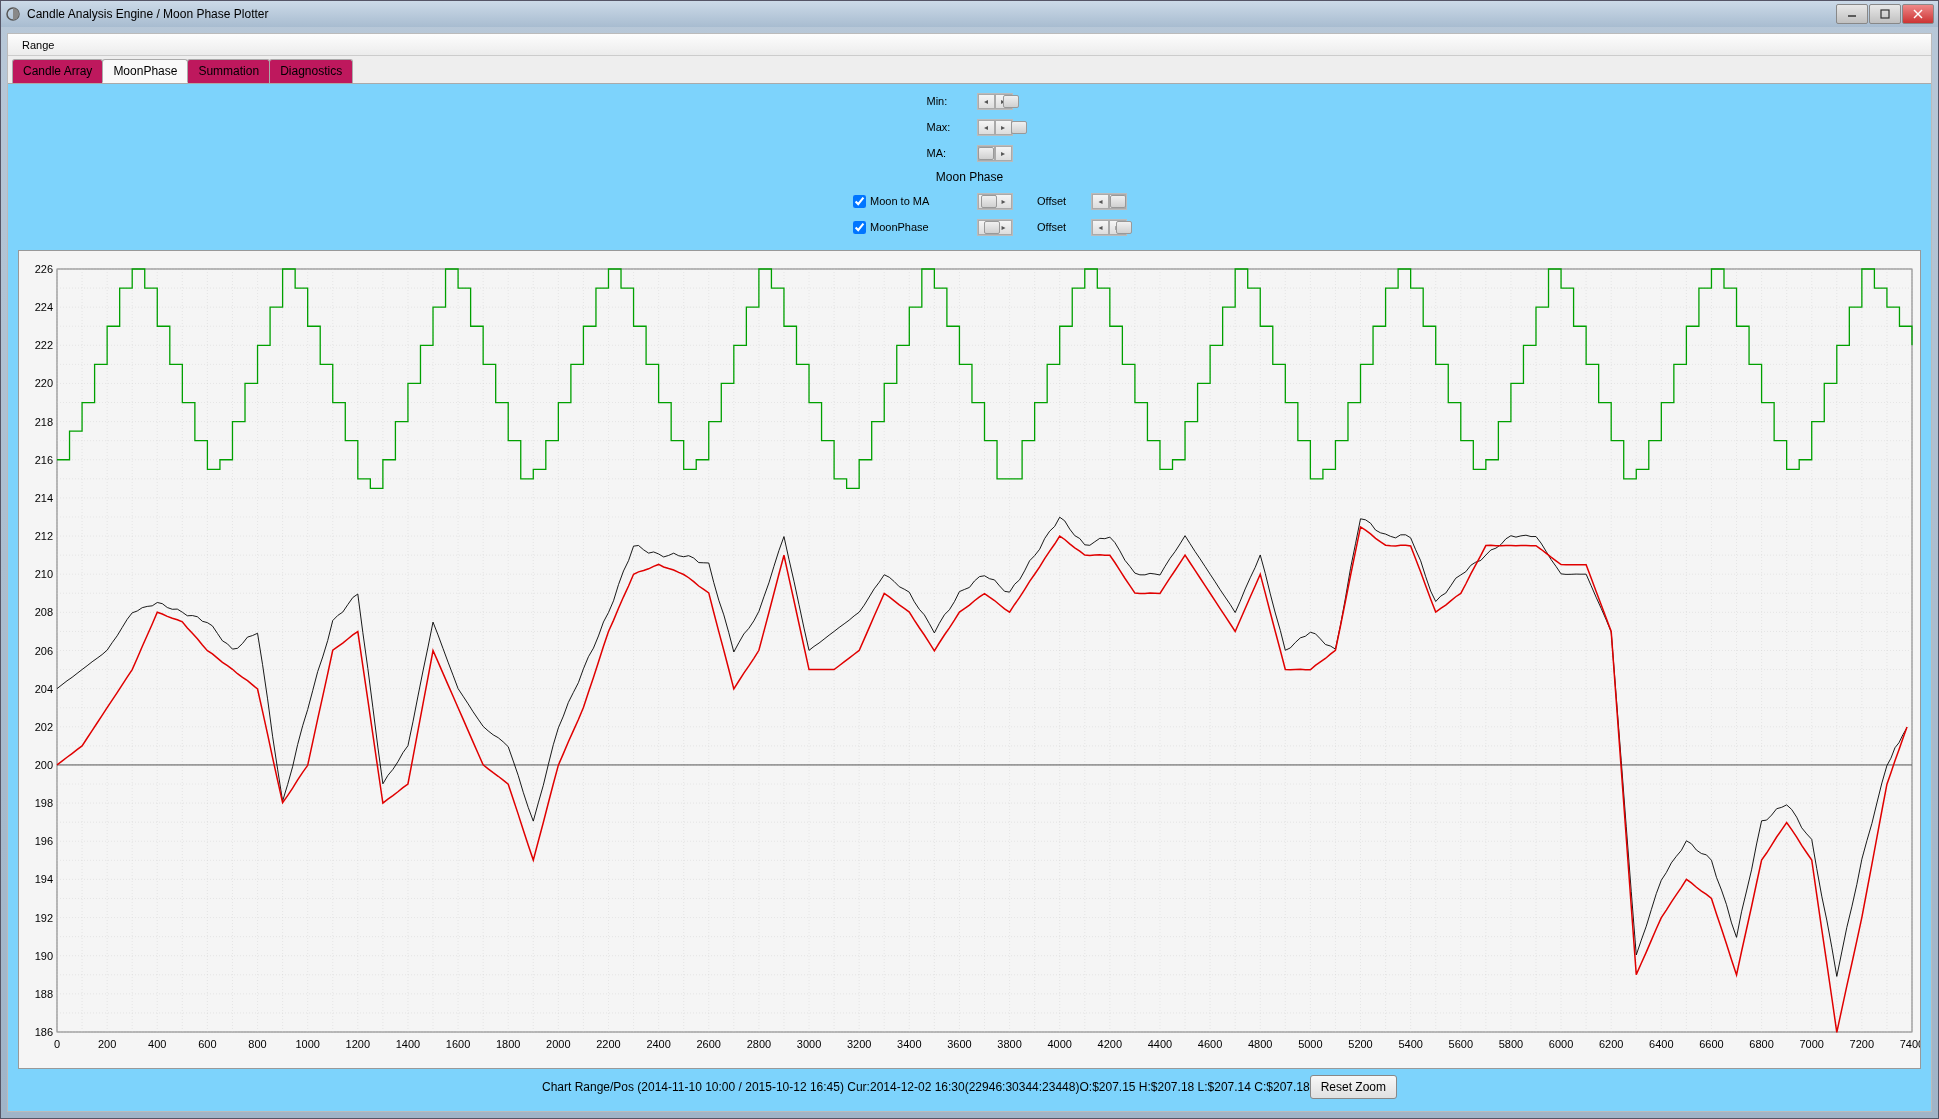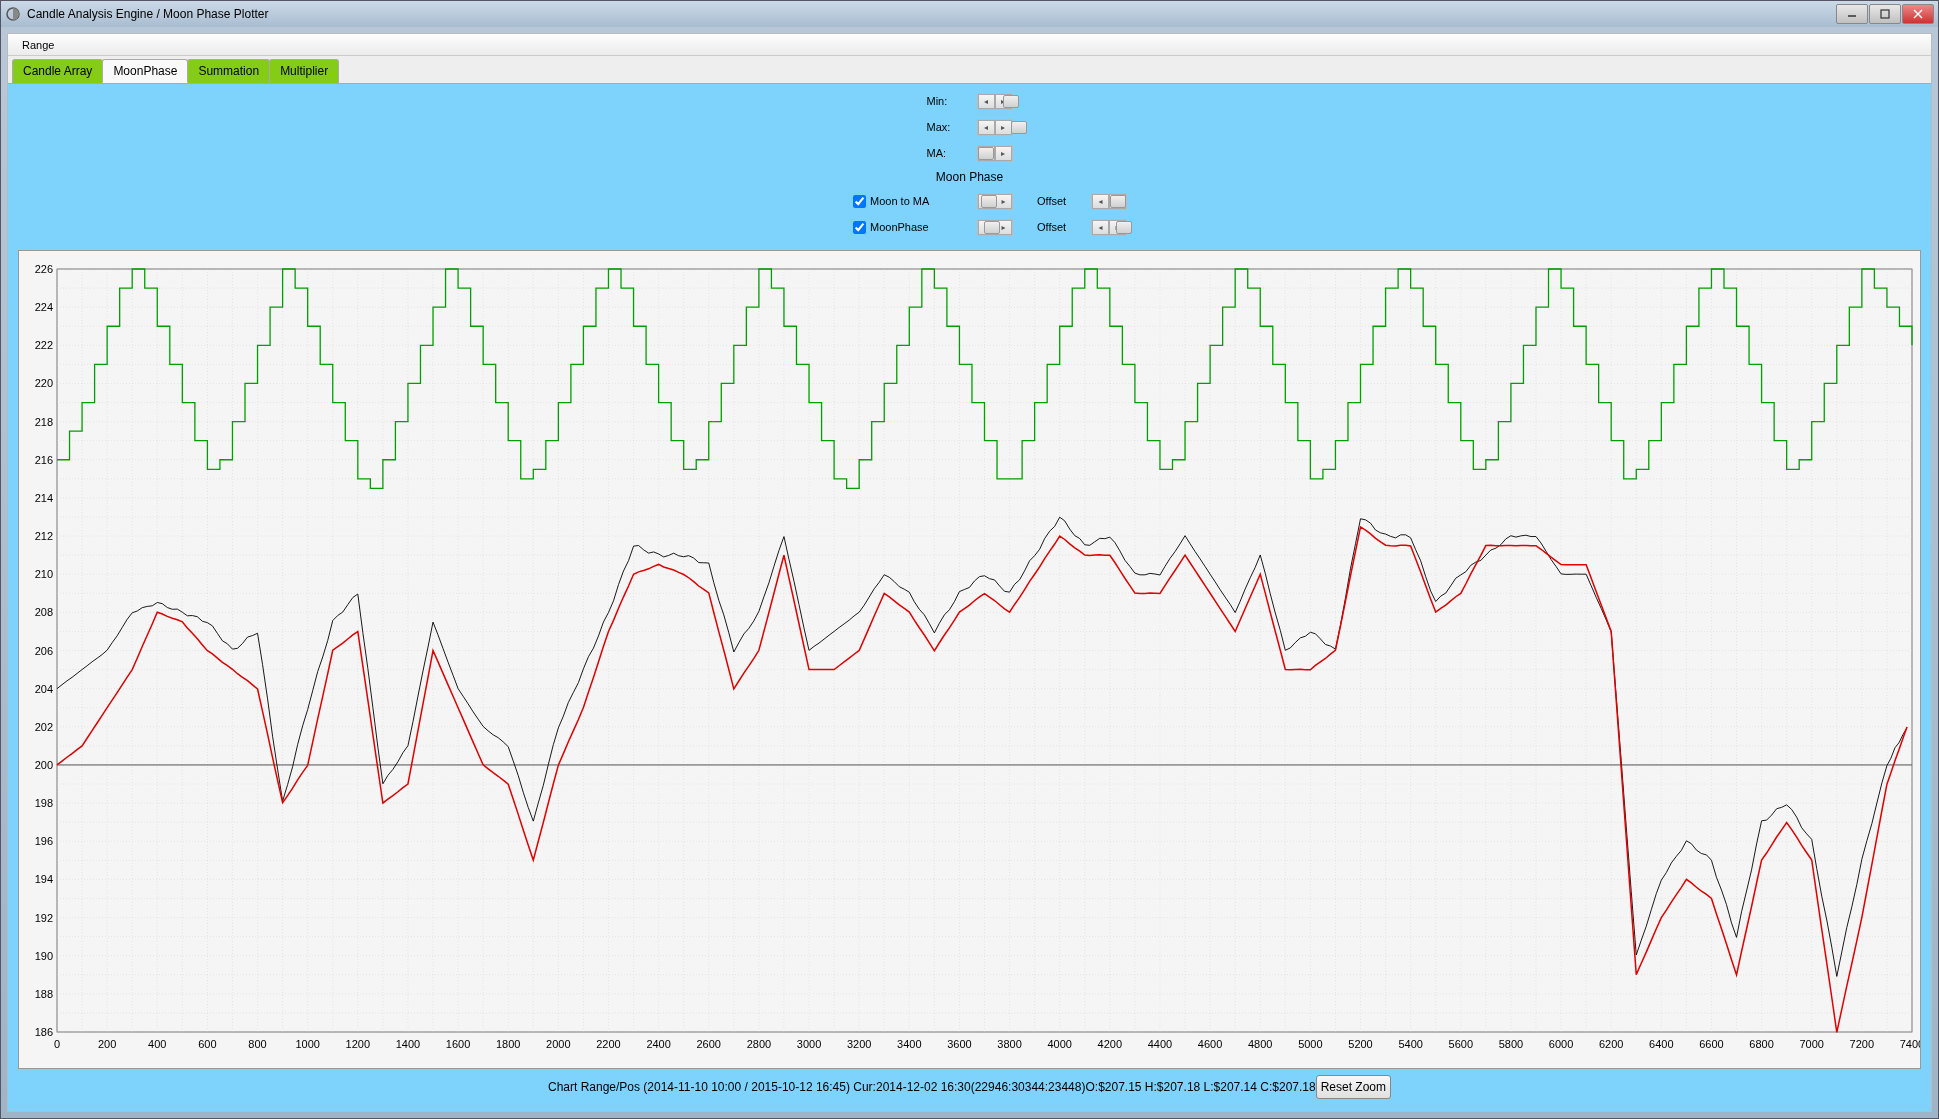--- a/index.html
+++ b/index.html
@@ -67,21 +67,21 @@
 }
 .menu-item { padding: 2px 8px; cursor: pointer; }
 .tabs {
   display: flex;
   background: #eee;
   padding-top: 3px;
   padding-left: 4px;
 }
 .tab {
   padding: 4px 10px;
-  background: #84cc16;
+  background: #be185d;
   border: 1px solid #aaa;
   border-bottom: none;
   border-radius: 3px 3px 0 0;
   margin-right: -1px;
   cursor: pointer;
   font-size: 12px;
 }
 .tab.active {
   background: #f9f9f9;
   border-bottom: 1px solid #f9f9f9;
@@ -163,21 +163,21 @@
   position: relative;
 }
 .chart-svg { width: 100%; height: 100%; display: block; }
 .footer {
   display: flex;
   align-items: center;
   padding: 6px 10px;
   font-size: 12px;
 }
 .reset-btn {
-  padding: 4px 4px;
+  padding: 4px 10px;
   background: linear-gradient(to bottom, #f8f8f8, #e0e0e0);
   border: 1px solid #888;
   border-radius: 3px;
   cursor: pointer;
   font-size: 12px;
 }
 </style>
 </head>
 <body>
 
@@ -212,21 +212,21 @@
 
   <div class="inner">
     <div class="menubar">
       <div class="menu-item">Range</div>
     </div>
 
     <div class="tabs">
       <div class="tab">Candle Array</div>
       <div class="tab active">MoonPhase</div>
       <div class="tab">Summation</div>
-      <div class="tab">Multiplier</div>
+      <div class="tab">Diagnostics</div>
     </div>
 
     <div class="tab-content">
 
       <div class="controls-row">
         <div class="ctl-label">Min:</div>
         <div class="scroll-track">
           <div class="scroll-arrow">◂</div>
           <div class="scroll-thumb" style="left:75%"></div>
           <div class="scroll-arrow" style="margin-left:auto">▸</div>

